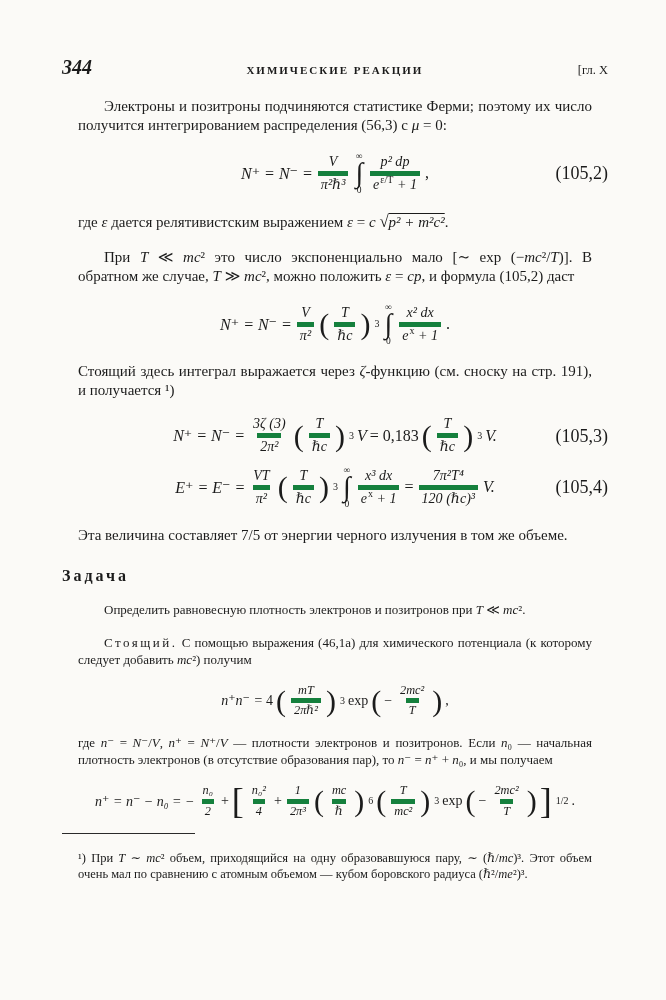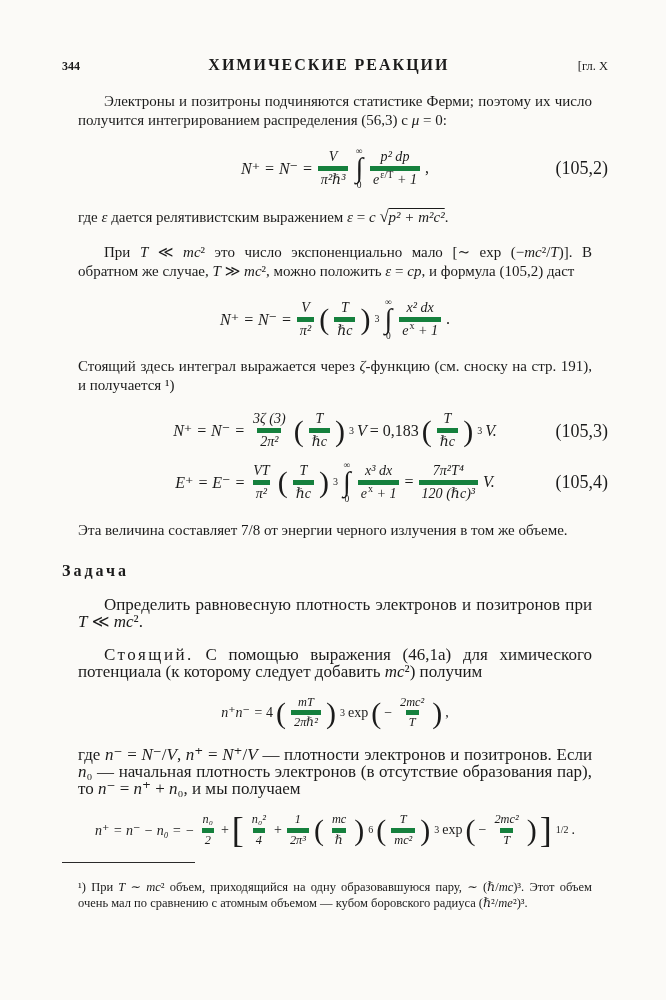--- a/index.html
+++ b/index.html
@@ -10,28 +10,28 @@
     color:#1b1b1b;
     font-family:"Liberation Serif","DejaVu Serif",serif;
     overflow:hidden;
     margin:0 auto;
     box-sizing:border-box;
   }
   .content{padding:56px 58px 0 62px;}
 
   
   .header{display:flex;align-items:baseline;margin-bottom:18px;}
-  .pageno{font-weight:700;font-size:12px;}
-  .running{flex:1;text-align:center;font-weight:700;font-size:16px;letter-spacing:2px;}
+  .pageno{font-weight:700;font-size:20px;font-style:italic;}
+  .running{flex:1;text-align:center;font-weight:700;font-size:11px;letter-spacing:2px;}
   .chap{font-size:12.5px;}
 
   
   .par{font-size:15px;line-height:19px;text-align:justify;margin:16px;}
   .indent{text-indent:26px;}
-  .small{font-size:17px;line-height:17px;}
+  .small{font-size:13px;line-height:17px;}
   .seg-i{font-style:italic;}
   .seg-sp{letter-spacing:2.5px;}
   .seg-rad{font-style:normal;font-size:1.12em;}
   .seg-ol{font-style:italic;text-decoration:overline;}
 
   
   .display{position:relative;text-align:center;font-size:16px;margin:10px 0 8px;}
   .display.small-eq{font-size:14px;margin:8px 0 6px;}
   .eq{display:inline-flex;align-items:center;gap:3px;font-style:italic;}
   .eqno{position:absolute;right:0;top:50%;transform:translateY(-50%);font-style:normal;font-size:18px;}
@@ -176,21 +176,21 @@
         <span class="rom">=</span>
         <span class="frac">
           <span class="num">7π²T⁴</span>
           <span class="den">120 (ℏc)³</span>
         </span>
         <span>V.</span>
       </span>
       <span class="eqno">(105,4)</span>
     </div>
 
-    <p class="par"><span>Эта величина составляет 7/8 от энергии черного излучения в том же объеме.</span></p>
+    <p class="par"><span>Эта величина составляет 7/5 от энергии черного излучения в том же объеме.</span></p>
 
     <div class="problem-head">Задача</div>
 
     <p class="par small indent"><span>Определить равновесную плотность электронов и позитронов при </span><span class="seg-i">T</span><span> ≪ </span><span class="seg-i">mc</span><span>².</span></p>
     <p class="par small indent"><span class="seg-sp">Стоящий.</span><span> С помощью выражения (46,1a) для химического потенциала (к которому следует добавить </span><span class="seg-i">mc</span><span>²) получим</span></p>
 
     <div class="display small-eq">
       <span class="eq">
         <span>n⁺n⁻ =</span>
         <span class="rom">4</span>

